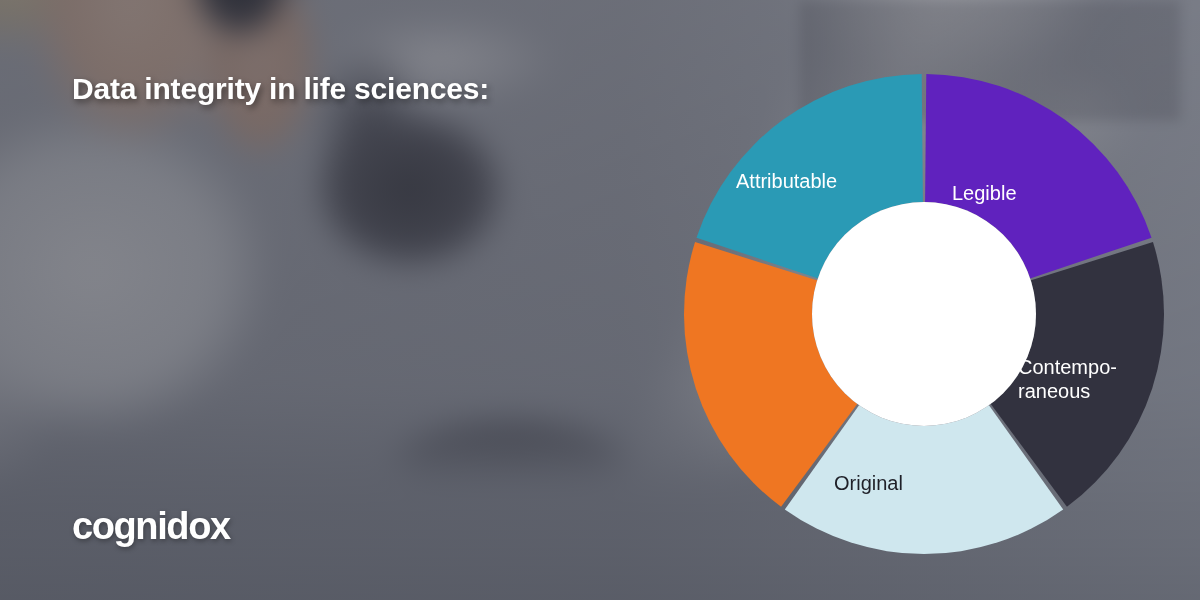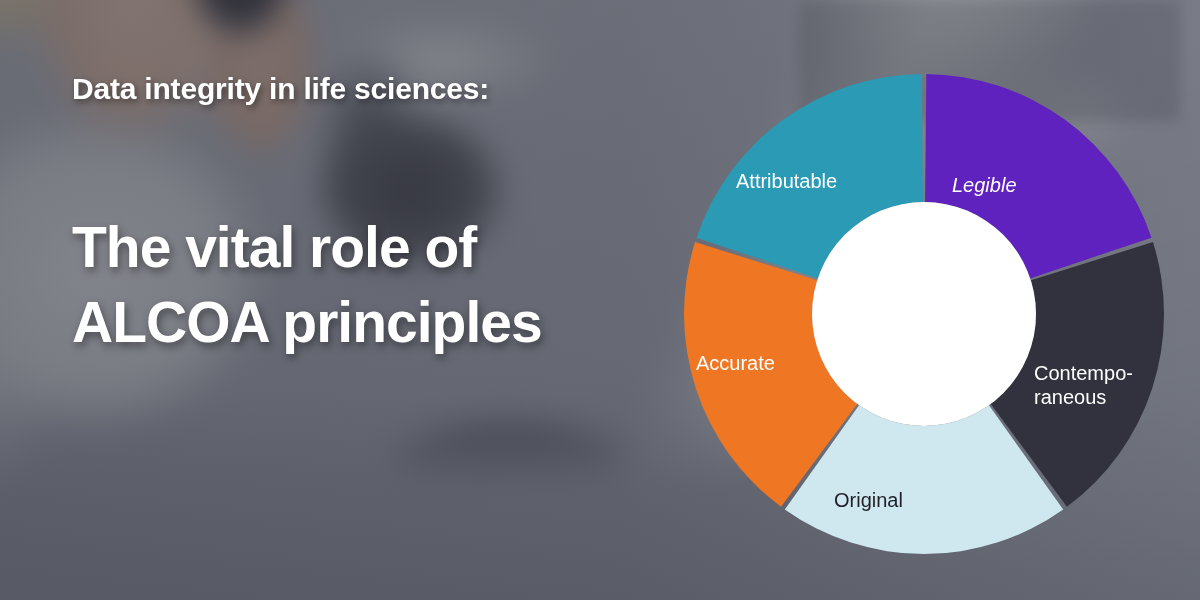--- a/index.html
+++ b/index.html
@@ -90,45 +90,44 @@
   }
 
   
   #chart { position:absolute; left:684px; top:73px; width:480px; height:482px; }
   #chart svg { display:block; width:480px; height:482px; }
   .seg-label {
     position:absolute; text-align:left;
     font-size:20px; line-height:1.22; font-weight:400;
     pointer-events:none; white-space:pre-line;
   }
-  #label-legible        { left:268px; top:100px;  width:130px; color:#ffffff;font-style:italic; }
-  #label-contemporaneous{ left:334px; top:288px; width:146px; color:#ffffff; text-align:left;margin-left:16px; }
-  #label-original       { left:150px; top:398px; width:140px; color:#1f2028;margin-top:17px; }
+  #label-legible        { left:268px; top:108px;  width:130px; color:#ffffff; }
+  #label-contemporaneous{ left:334px; top:282px; width:146px; color:#ffffff; text-align:left; }
+  #label-original       { left:150px; top:398px; width:140px; color:#1f2028; }
   #label-accurate       { left:12px;  top:278px; width:140px; color:#ffffff; }
   #label-attributable   { left:52px;  top:96px;  width:180px; color:#ffffff; }
   #center-text {
     position:absolute; left:128px; top:195px; width:224px;
     text-align:center; color:#2b2c35;
     font-size:30px; line-height:1.22; letter-spacing:.6px;
     white-space:pre-line;
   }
 </style>
 </head>
 <body>
 
 <div id="banner">
 
   <div id="photo"></div>
   <div id="grille"></div>
   <div id="overlay"></div>
 
   <div id="copy">
     <div id="eyebrow">Data integrity in life sciences:</div>
-    <div id="headline" style="white-space:pre-line">The vital role of
-ALCOA principles</div>
+    <div id="logo">cognidox</div>
   </div>
 
   <div id="chart">
     <svg viewBox="0 0 480 482">
       <defs>
         <mask id="donut-hole">
           <rect x="0" y="0" width="480" height="482" fill="#fff"></rect>
           <circle cx="240" cy="241" r="112" fill="#000"></circle>
         </mask>
       </defs>
@@ -139,18 +138,17 @@
           <path d="M 240 241 L 97.0742261718681 433.8009937101717 A 240 240 0 0 1 11.045039308678355 169.03038158475923 Z" fill="#ef7622"></path>
           <path d="M 240 241 L 12.468865536677413 164.64829504304828 A 240 240 0 0 1 237.69620076902385 1.0110575274282496 Z" fill="#2a9ab5"></path>
         </g>
       <circle cx="240" cy="241" r="112" fill="#ffffff"></circle>
     </svg>
 
     <div class="seg-label" id="label-legible">Legible</div>
     <div class="seg-label" id="label-contemporaneous">Contempo-
 raneous</div>
     <div class="seg-label" id="label-original">Original</div>
-    <div class="seg-label" id="label-accurate">Accurate</div>
     <div class="seg-label" id="label-attributable">Attributable</div>
 
   </div>
 
 </div>
 
 </body></html>

